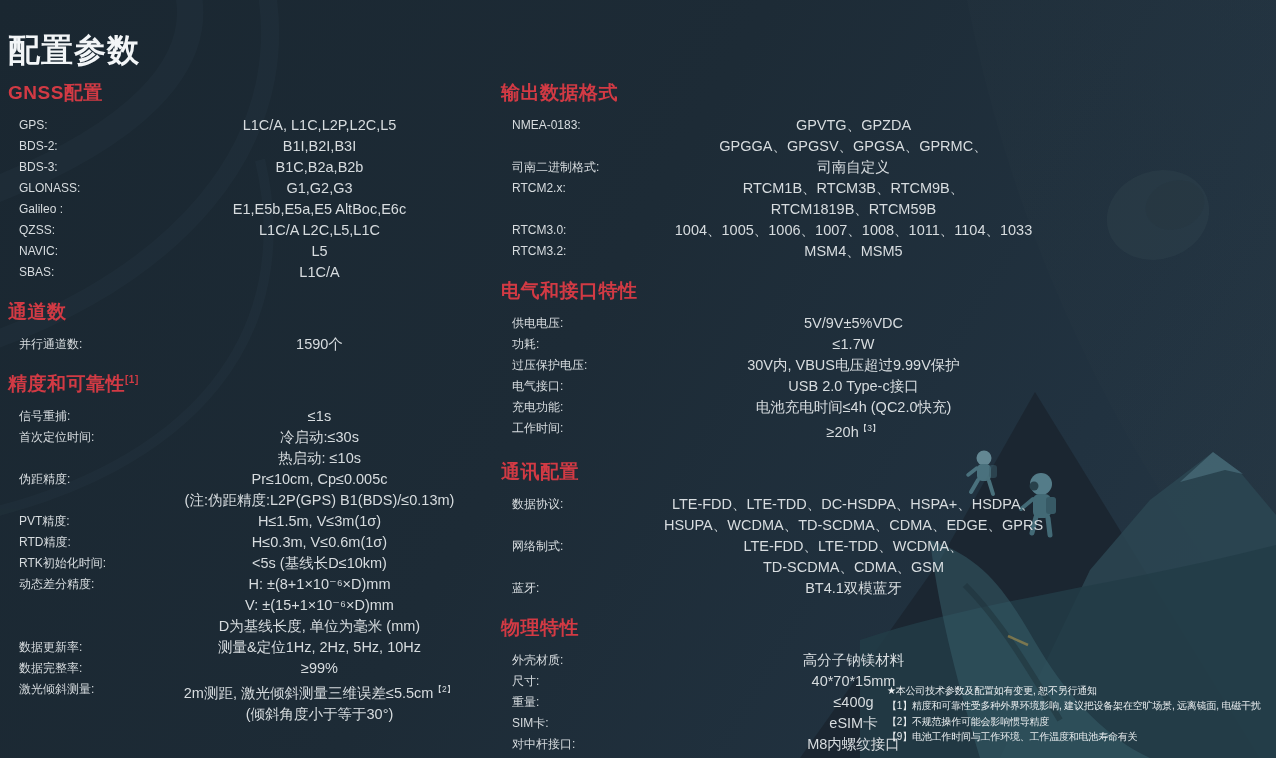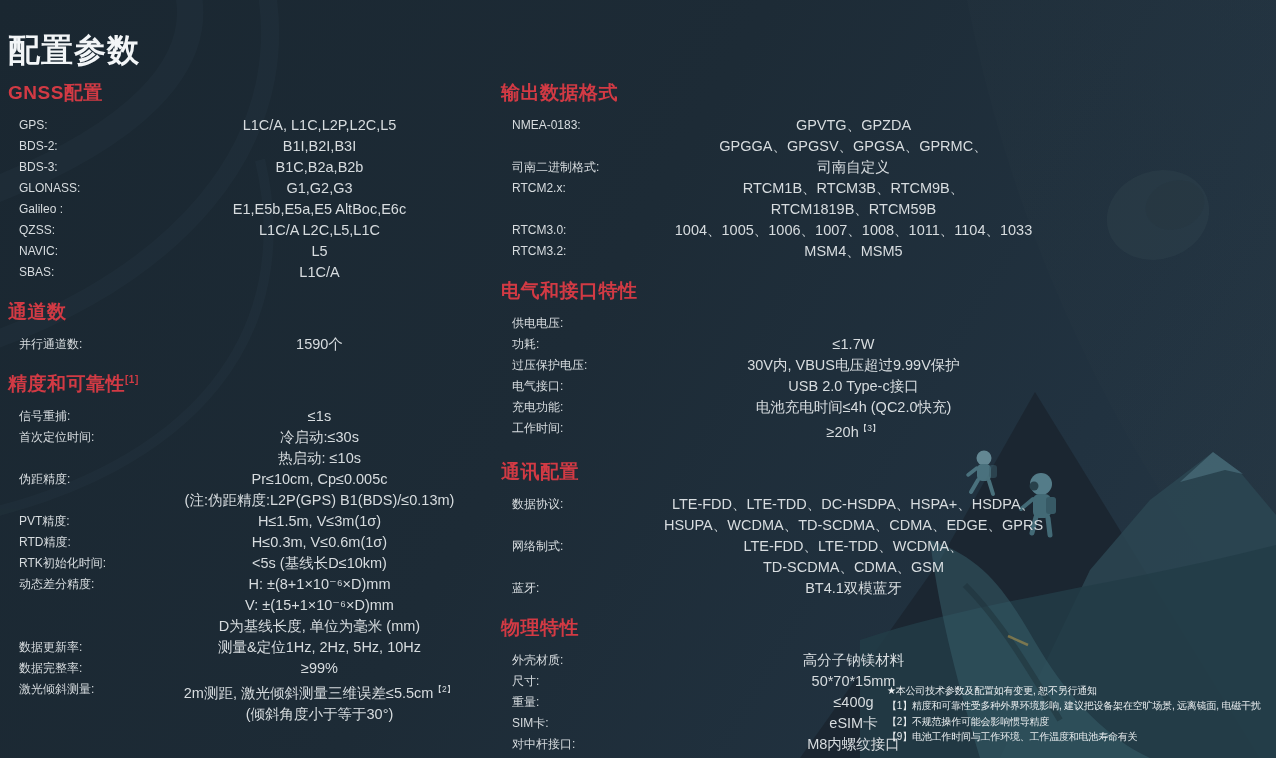--- a/index.html
+++ b/index.html
@@ -254,20 +254,23 @@
           <div class="spec-label">RTCM3.2:</div>
           <div class="spec-value">
             <div class="vline">MSM4、MSM5</div>
           </div>
         </div>
       </div>
       <div class="section">
         <h2>电气和接口特性</h2>
         <div class="spec-row">
           <div class="spec-label">供电电压:</div>
+          <div class="spec-value">
+            <div class="vline">5V/9V±5%VDC</div>
+          </div>
         </div>
         <div class="spec-row">
           <div class="spec-label">功耗:</div>
           <div class="spec-value">
             <div class="vline">≤1.7W</div>
           </div>
         </div>
         <div class="spec-row">
           <div class="spec-label">过压保护电压:</div>
           <div class="spec-value">
@@ -320,21 +323,21 @@
         <h2>物理特性</h2>
         <div class="spec-row">
           <div class="spec-label">外壳材质:</div>
           <div class="spec-value">
             <div class="vline">高分子钠镁材料</div>
           </div>
         </div>
         <div class="spec-row">
           <div class="spec-label">尺寸:</div>
           <div class="spec-value">
-            <div class="vline">50*70*15mm</div>
+            <div class="vline">40*70*15mm</div>
           </div>
         </div>
         <div class="spec-row">
           <div class="spec-label">重量:</div>
           <div class="spec-value">
             <div class="vline">≤400g</div>
           </div>
         </div>
         <div class="spec-row">
           <div class="spec-label">SIM卡:</div>

